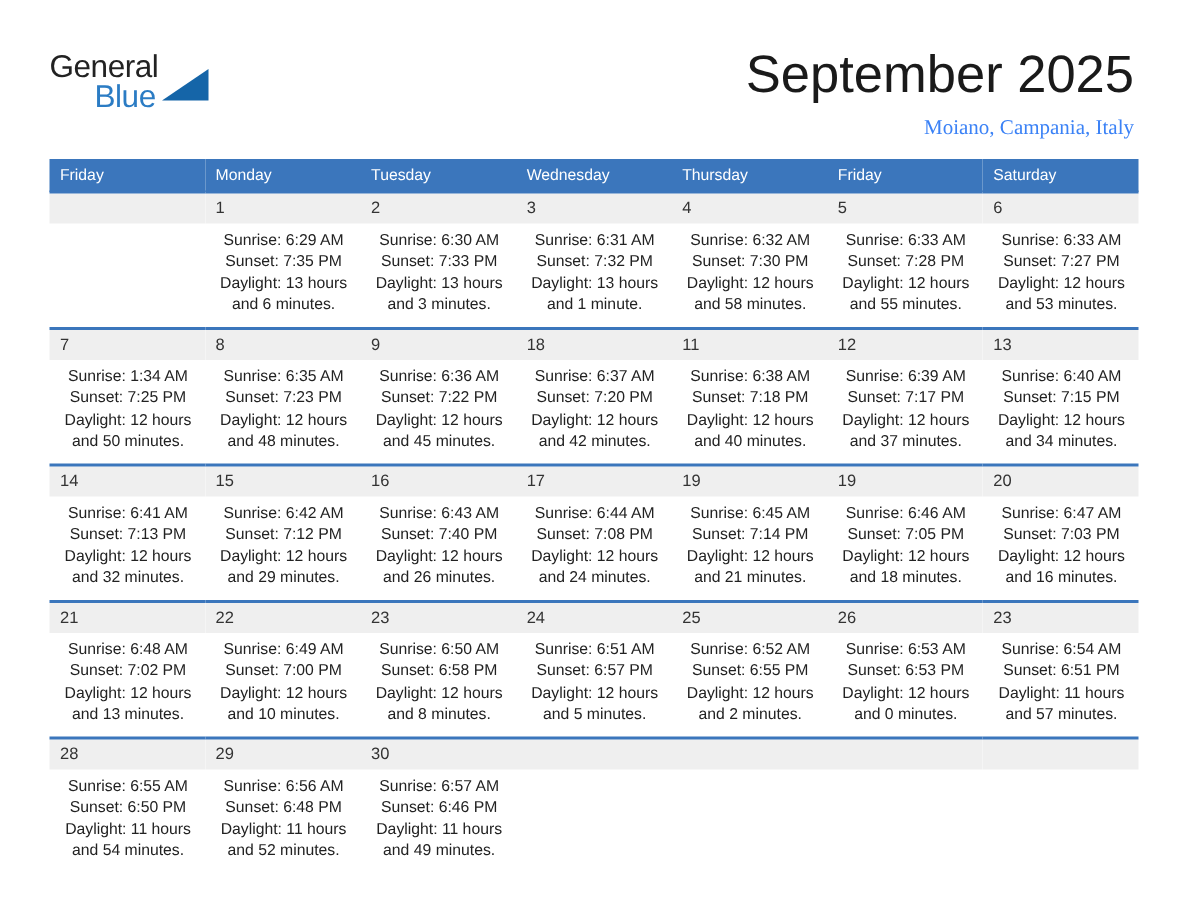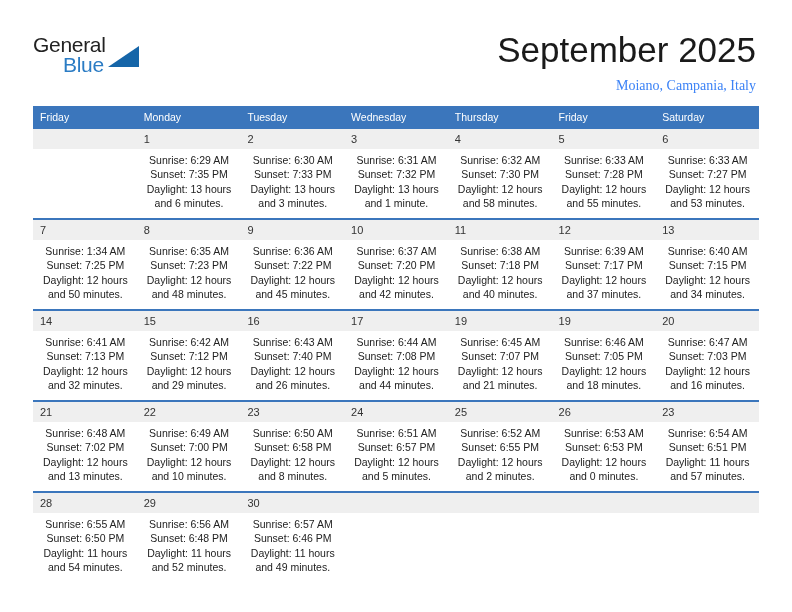--- a/index.html
+++ b/index.html
@@ -260,21 +260,21 @@
           <td>
             <div class="daynum">9</div>
             <div class="cellbody">
               <div>Sunrise: 6:36 AM</div>
               <div>Sunset: 7:22 PM</div>
               <div>Daylight: 12 hours</div>
               <div>and 45 minutes.</div>
             </div>
           </td>
           <td>
-            <div class="daynum">10</div>
+            <div class="daynum">18</div>
             <div class="cellbody">
               <div>Sunrise: 6:37 AM</div>
               <div>Sunset: 7:20 PM</div>
               <div>Daylight: 12 hours</div>
               <div>and 42 minutes.</div>
             </div>
           </td>
           <td>
             <div class="daynum">11</div>
             <div class="cellbody">
@@ -330,28 +330,28 @@
               <div>Daylight: 12 hours</div>
               <div>and 26 minutes.</div>
             </div>
           </td>
           <td>
             <div class="daynum">17</div>
             <div class="cellbody">
               <div>Sunrise: 6:44 AM</div>
               <div>Sunset: 7:08 PM</div>
               <div>Daylight: 12 hours</div>
-              <div>and 44 minutes.</div>
+              <div>and 24 minutes.</div>
             </div>
           </td>
           <td>
             <div class="daynum">19</div>
             <div class="cellbody">
               <div>Sunrise: 6:45 AM</div>
-              <div>Sunset: 7:07 PM</div>
+              <div>Sunset: 7:14 PM</div>
               <div>Daylight: 12 hours</div>
               <div>and 21 minutes.</div>
             </div>
           </td>
           <td>
             <div class="daynum">19</div>
             <div class="cellbody">
               <div>Sunrise: 6:46 AM</div>
               <div>Sunset: 7:05 PM</div>
               <div>Daylight: 12 hours</div>

